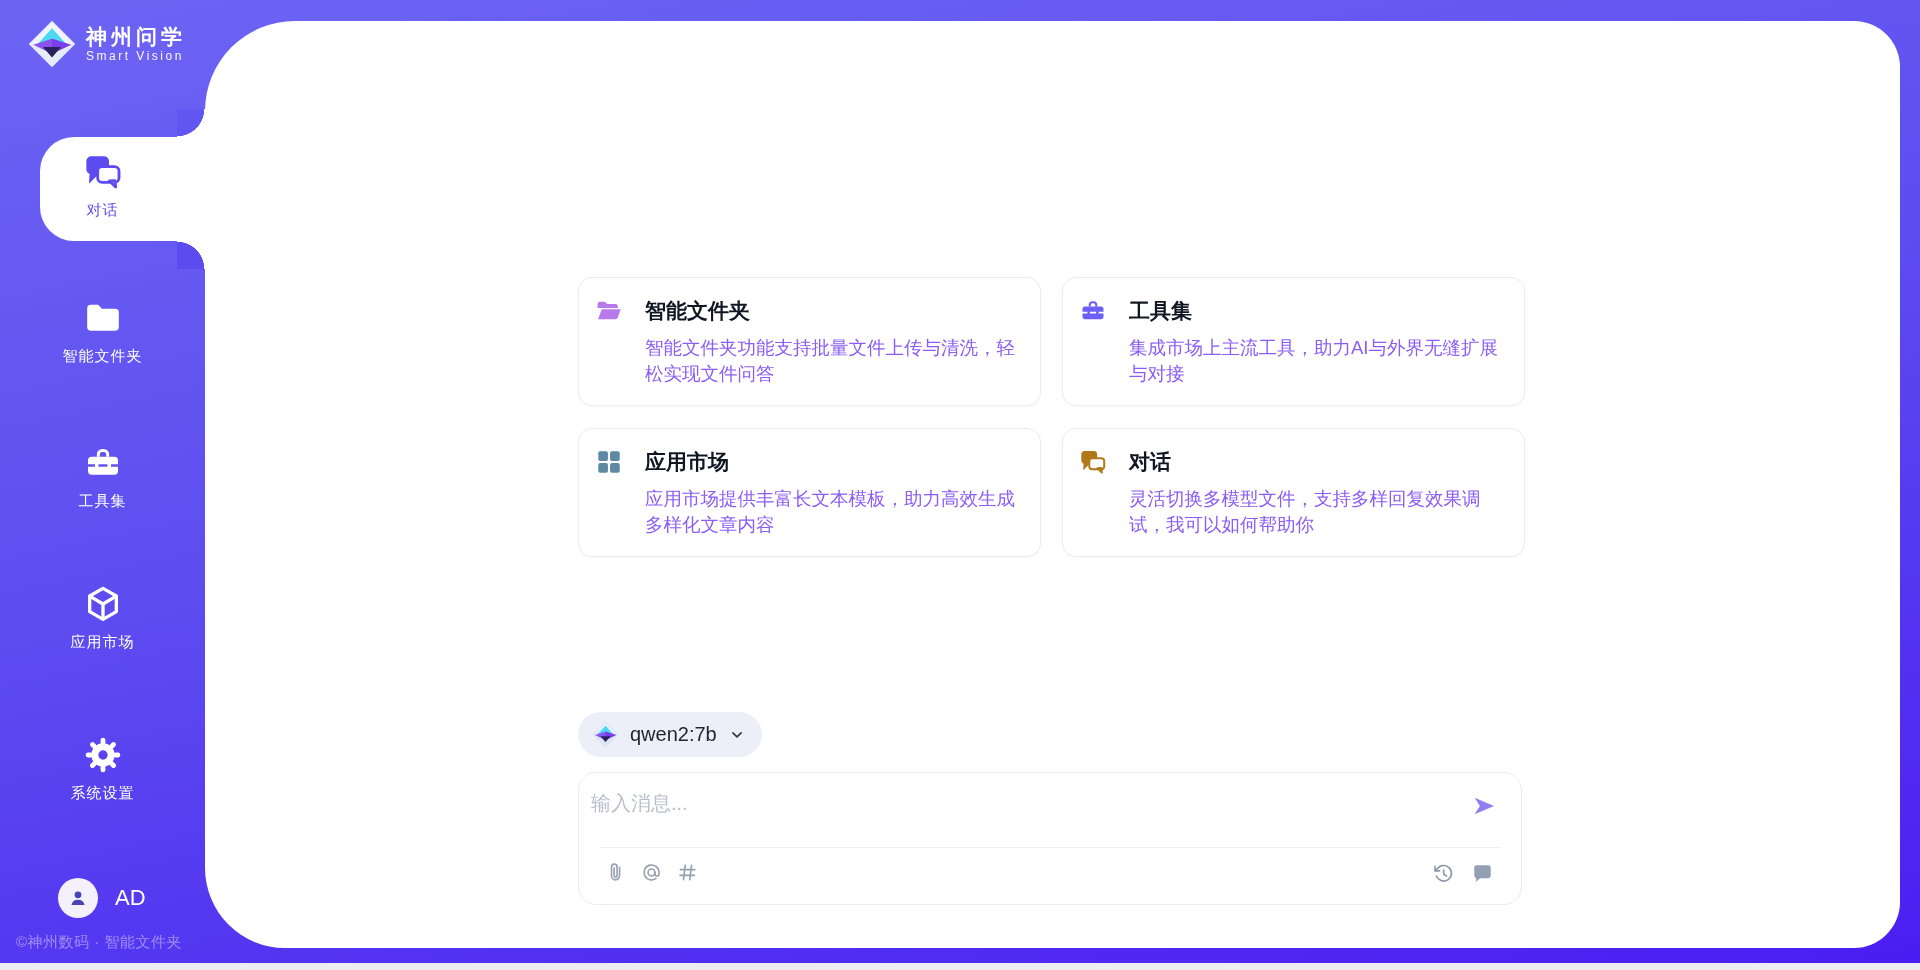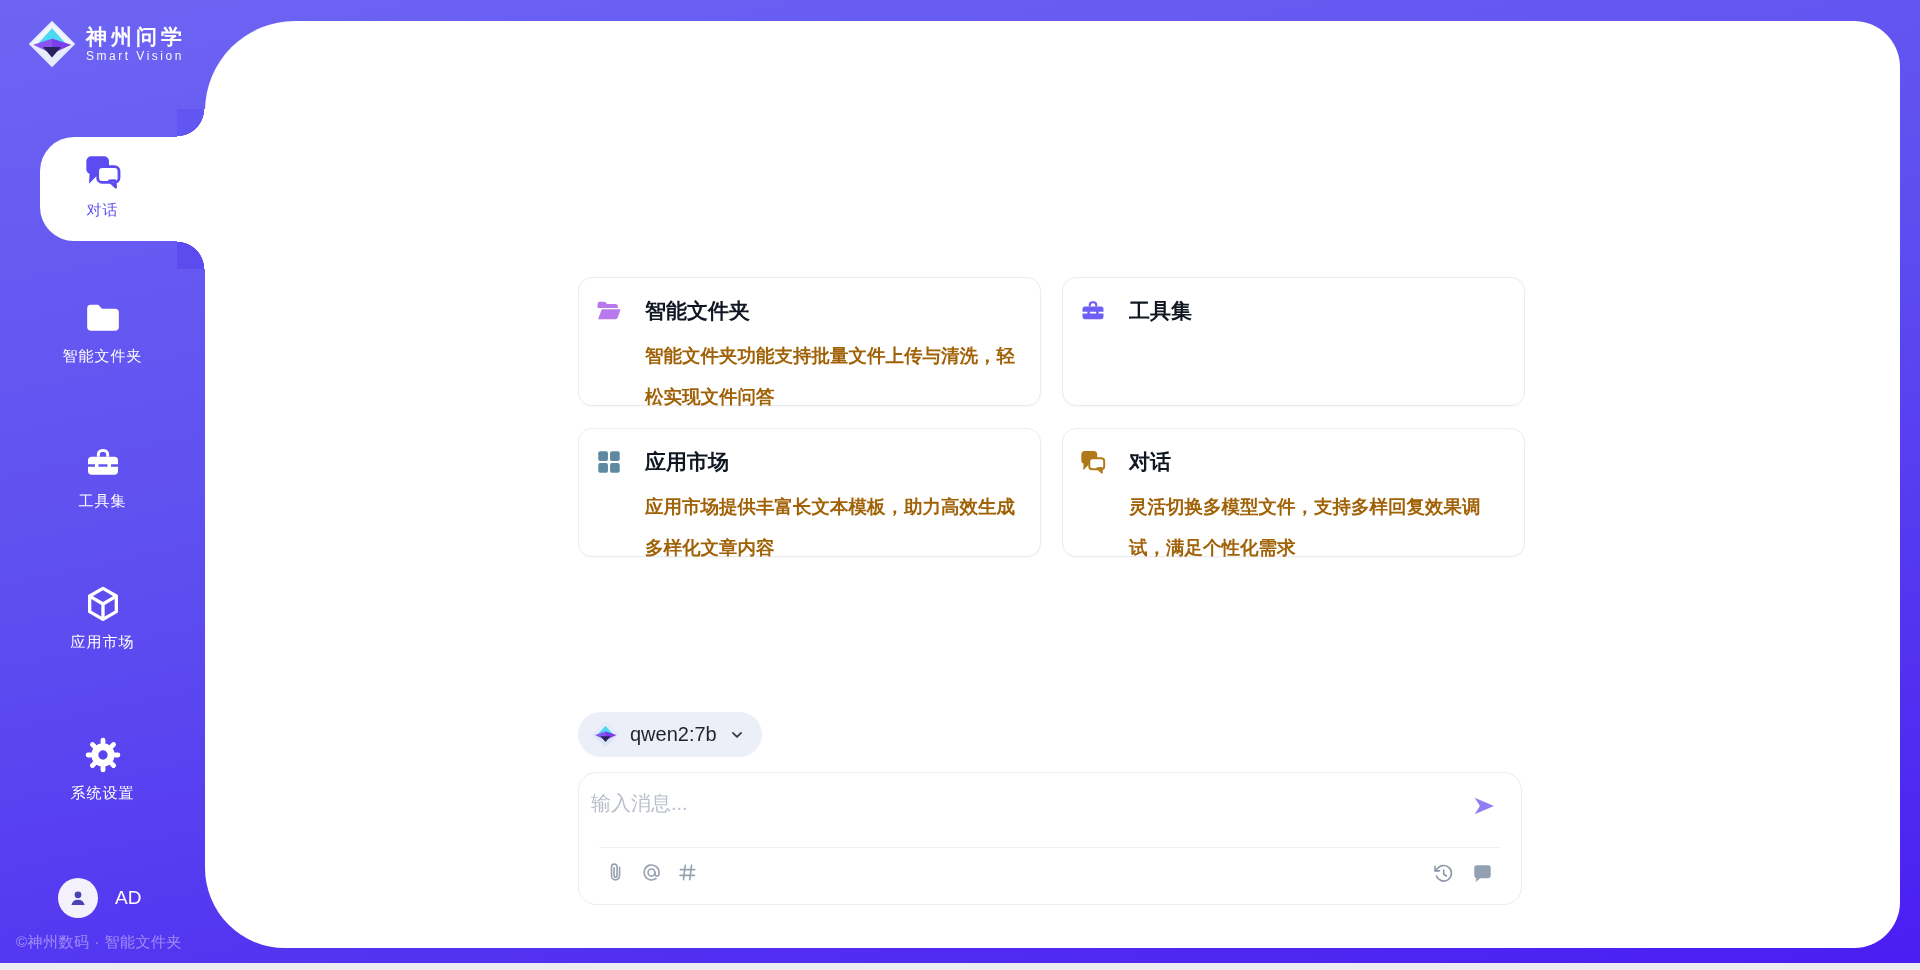--- a/index.html
+++ b/index.html
@@ -29,40 +29,40 @@
   .nav-item { position:absolute; left:0; width:205px; display:flex; flex-direction:column;
               align-items:center; gap:9px; color:#fff; cursor:pointer; z-index:2; }
   .nav-item svg { width:40px; height:40px; }
   .nav-label { font-size:15px; letter-spacing:1px; }
   .nav-item.active { color:#5b4bf0; }
   .nav-chat{top:148px} .nav-folder{top:294px} .nav-toolbox{top:439px} .nav-cube{top:580px} .nav-gear{top:731px}
 
   .user-row { position:absolute; left:58px; top:874px; display:flex; align-items:center; gap:17px; cursor:pointer; z-index:2; }
   .avatar { width:40px; height:40px; border-radius:50%; background:#f4f1fd; display:flex; align-items:center; justify-content:center; }
   .avatar svg { width:24px; height:24px; color:#4a43b4; }
-  .user-name { color:#fff; font-size:19px; }
+  .user-name { color:#fff; font-size:22px; }
   .side-footer { position:absolute; left:16px; top:929px; width:190px; color:rgba(255,255,255,.42);
                  font-size:15px; letter-spacing:.5px; z-index:2; white-space:nowrap; }
 
   
   .content { position:absolute; left:205px; top:21px; width:1695px; height:927px; z-index:2; }
   .hero { position:absolute; left:366px; top:140px; display:flex; align-items:center; gap:18px; }
   .hero svg { width:78px; height:78px; }
   .greeting { font-size:30px; font-weight:800; color:#14161c; letter-spacing:.5px; }
 
   .cards { position:absolute; left:373px; top:256px; width:947px;
            display:grid; grid-template-columns:463px 463px; grid-auto-rows:129px; column-gap:21px; row-gap:22px; }
   .card { background:#fff; border:1px solid #e9ecf3; border-radius:14px; padding:19px 24px 0 16px;
           box-shadow:0 1px 2px rgba(15,23,42,.03); cursor:pointer; }
   .card-head { display:flex; align-items:center; }
   .card-icon { width:50px; flex:0 0 50px; }
   .card-icon svg { width:28px; height:28px; display:block; }
   .icon-c-folder{color:#b879ec} .icon-c-toolbox{color:#6d5ef5} .icon-c-grid{color:#5d89a3} .icon-c-chat{color:#b07818}
   .card-title { font-size:21px; font-weight:800; color:#111623; }
-  .card-desc { margin:10px 0 0 50px; font-size:18.5px; line-height:41px; color:#a16207;font-weight:bold; }
+  .card-desc { margin:10px 0 0 50px; font-size:18.5px; line-height:26px; color:#8b5cf6; }
 
   .model-pill { position:absolute; left:373px; top:691px; height:45px; display:flex; align-items:center;
                 gap:11px; padding:0 16px 0 14px; background:#edeff8; border-radius:23px; cursor:pointer; }
   .model-pill .pill-diamond { width:27px; height:27px; }
   .model-name { font-size:20px; color:#1f242e; }
   .model-pill .chev { width:18px; height:18px; color:#30363f; }
 
   .composer { position:absolute; left:373px; top:751px; width:944px; height:133px;
               border:1px solid #e9ecf3; border-radius:18px; background:#fff; }
   .composer textarea { position:absolute; left:12px; top:17px; width:800px; height:46px; border:none; outline:none;
@@ -200,20 +200,21 @@
       <div class="card">
         <div class="card-head">
           <span class="card-icon icon-c-toolbox">
             <svg viewBox="0 0 24 24">
               <path fill="none" stroke="currentColor" stroke-width="1.8" d="M9.2 8.2V6.9a2.4 2.4 0 0 1 2.4-2.4h.8a2.4 2.4 0 0 1 2.4 2.4v1.3"></path>
               <path fill="currentColor" fill-rule="evenodd" d="M3 10.4a2.2 2.2 0 0 1 2.2-2.2h13.6a2.2 2.2 0 0 1 2.2 2.2v6.4a2.2 2.2 0 0 1-2.2 2.2H5.2A2.2 2.2 0 0 1 3 16.8zm0 2.3h4.2v1.5H3zm6.3 0h5.4v1.5H9.3zm7.5 0H21v1.5h-4.2z"></path>
             </svg>
           </span>
           <span class="card-title">工具集</span>
         </div>
+        <p class="card-desc">集成市场上主流工具，助力AI与外界无缝扩展与对接</p>
       </div>
 
       <div class="card">
         <div class="card-head">
           <span class="card-icon icon-c-grid">
             <svg viewBox="0 0 24 24">
               <g fill="currentColor">
                 <rect x="2.8" y="2.8" width="8.3" height="8.3" rx="1.6"></rect>
                 <rect x="12.9" y="2.8" width="8.3" height="8.3" rx="1.6"></rect>
                 <rect x="2.8" y="12.9" width="8.3" height="8.3" rx="1.6"></rect>
@@ -235,21 +236,21 @@
                 <path d="M4 12.2h6.4L3.6 19z"></path>
               </g>
               <g>
                 <rect x="8.8" y="8.8" width="12.8" height="9.4" rx="2.6" fill="#fff" stroke="currentColor" stroke-width="1.7"></rect>
                 <path d="M15.8 17.4l3.8 3.6-.5-3.8z" fill="#fff" stroke="currentColor" stroke-width="1.7" stroke-linejoin="round"></path>
               </g>
             </svg>
           </span>
           <span class="card-title">对话</span>
         </div>
-        <p class="card-desc">灵活切换多模型文件，支持多样回复效果调试，满足个性化需求</p>
+        <p class="card-desc">灵活切换多模型文件，支持多样回复效果调试，我可以如何帮助你</p>
       </div>
     </div>
 
     <div class="model-pill">
       <svg class="pill-diamond" viewBox="0 0 64 64">
         <polygon points="32,1 63,32 32,63 1,32" fill="#dbe4f8"></polygon>
         <polygon points="32,4 60,32 4,32" fill="#e9eefc"></polygon>
         <polygon points="32,11 51,32 13,32" fill="#4cd7f2"></polygon>
         <polygon points="7,33 32,25 57,33 32,45" fill="#8a54f2"></polygon>
         <polygon points="32,25 57,33 32,45" fill="#7a3fea"></polygon>

